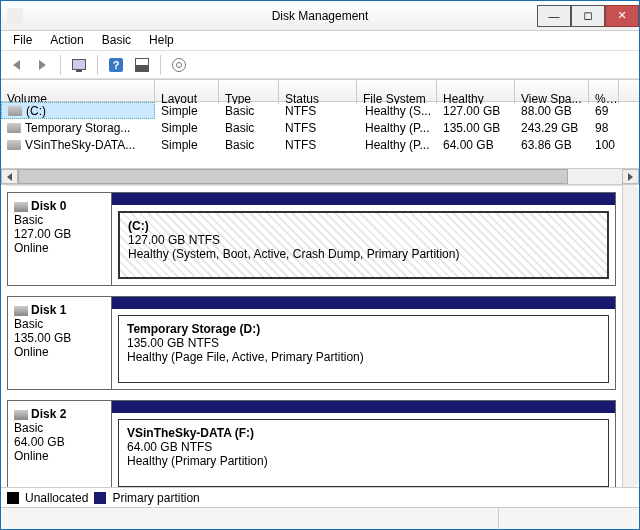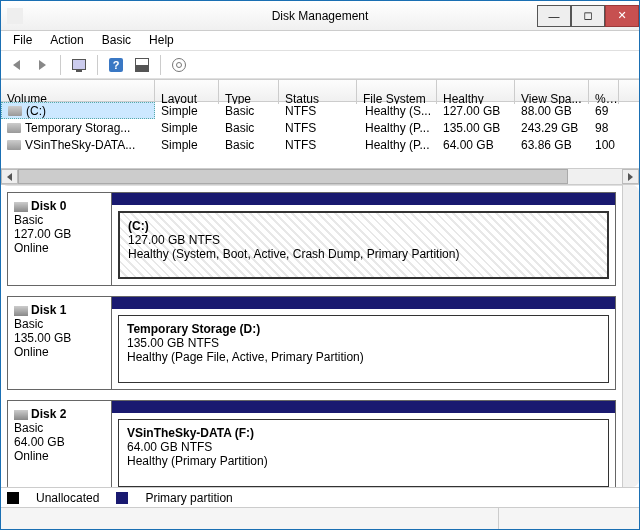--- a/index.html
+++ b/index.html
@@ -44,21 +44,21 @@
   .disk-row { display: flex; border: 1px solid #666; margin-bottom: 10px; height: 94px; }
   .disk-label { width: 104px; border-right: 1px solid #666; padding: 6px; background: #fff; }
   .disk-label .icon { display:inline-block;width:14px;height:10px;background:linear-gradient(#ccc,#888);margin-right:3px;vertical-align:middle; }
   .disk-label b { font-weight: bold; }
   .part-area { flex: 1; display: flex; flex-direction: column; }
   .part-header { height: 12px; background: #191970; }
   .part-body { flex: 1; border: 1px solid #333; margin: 6px; padding: 6px 8px; background: #fff; }
   .part-body.hatched { background: repeating-linear-gradient(45deg,#fff,#fff 4px,#e8e8e8 4px,#e8e8e8 6px); border: 2px solid #333; }
   .part-body b { font-weight: bold; }
   
-  .legend { height: 20px; border-top: 1px solid #ccc; display: flex; align-items: center; padding: 0 6px; gap: 17px; }
+  .legend { height: 20px; border-top: 1px solid #ccc; display: flex; align-items: center; padding: 0 6px; gap: 6px; }
   .lg-sw { width: 12px; height: 12px; }
   .lg-black { background: #000; }
   .lg-navy { background: #191970; }
   
   .statusbar { height: 22px; border-top: 1px solid #ccc; background: #f5f5f5; display: flex; }
   .sb-pane { flex:1; border-right: 1px solid #ccc; }
   .sb-pane:last-child{flex:0 0 140px;border-right:none;}
   
   .vscroll { width: 17px; background: #f0f0f0; border-left: 1px solid #ccc; }
   .main-split { display: flex; flex: 1; overflow: hidden; border-radius: 7px; }

